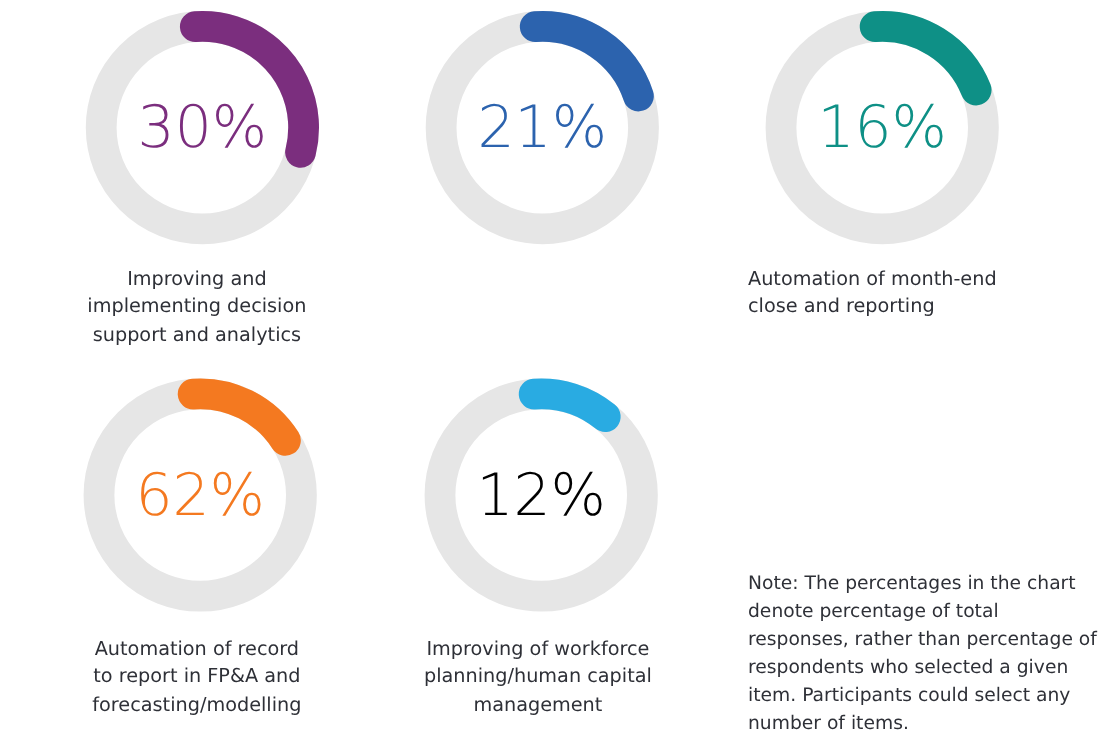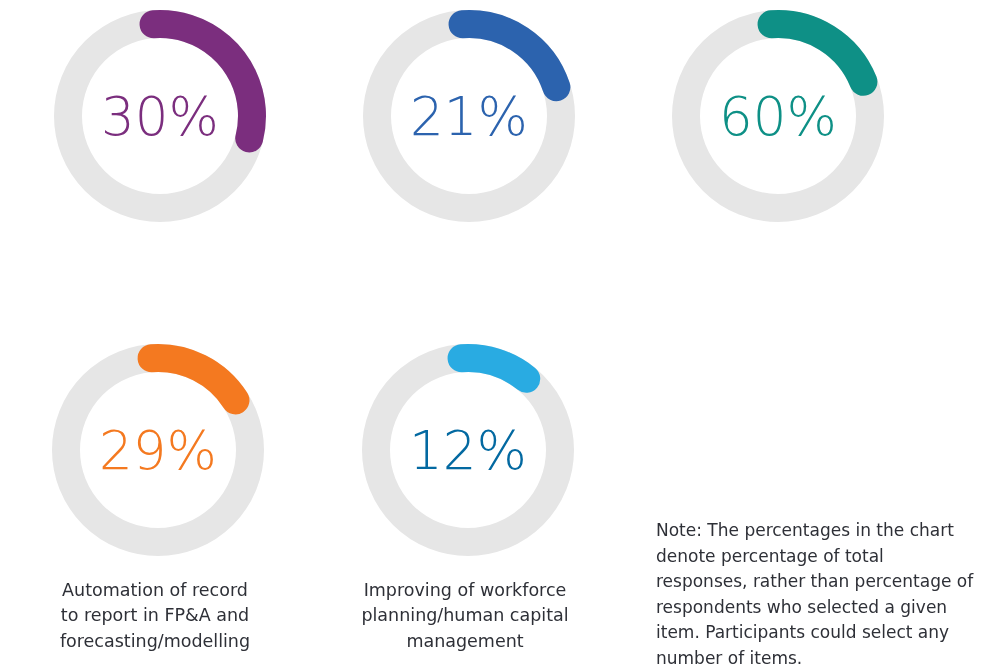--- a/index.html
+++ b/index.html
@@ -12,20 +12,21 @@
     height: 664px;
     font-family: "Liberation Sans", sans-serif;
     color: #2e3037;
     overflow: hidden;
   }
 
   #infographic {
     position: relative;
     width: 893px;
     height: 664px;
+    margin-left: 24px;
   }
 
   .chart-grid {
     position: absolute;
     left: 0;
     top: 0;
     width: 1000px;
     height: 664px;
     display: grid;
     grid-template-columns: 310px 310px 380px;
@@ -118,62 +119,67 @@
   <div class="chart-grid">
 
     <div class="cell cell-0">
       <div class="donut-wrap">
         <svg class="donut-svg" viewBox="0 0 212 212">
           <circle class="donut-track" cx="106" cy="106" r="92" fill="none" stroke-width="28" stroke="#e6e6e6"></circle>
           <circle class="donut-arc" cx="106" cy="106" r="92" fill="none" stroke-width="28" stroke-linecap="round" transform="rotate(-94 106 106)" stroke="#7b2e7e" stroke-dasharray="173.41591447815657 404.63713378236537"></circle>
         </svg>
         <div class="donut-value" style="color: rgb(123, 46, 126);">30%</div>
       </div>
+      <div class="donut-caption">Improving and
+implementing decision
+support and analytics</div>
     </div>
 
     <div class="cell cell-1">
       <div class="donut-wrap">
         <svg class="donut-svg" viewBox="0 0 212 212">
           <circle class="donut-track" cx="106" cy="106" r="92" fill="none" stroke-width="28" stroke="#e6e6e6"></circle>
           <circle class="donut-arc" cx="106" cy="106" r="92" fill="none" stroke-width="28" stroke-linecap="round" transform="rotate(-94 106 106)" stroke="#2c63ae" stroke-dasharray="121.3911401347096 456.6619081258123"></circle>
         </svg>
         <div class="donut-value" style="color: rgb(44, 99, 174); text-align: right;">21%</div>
       </div>
     </div>
 
     <div class="cell cell-2">
       <div class="donut-wrap">
         <svg class="donut-svg" viewBox="0 0 212 212">
           <circle class="donut-track" cx="106" cy="106" r="92" fill="none" stroke-width="28" stroke="#e6e6e6"></circle>
           <circle class="donut-arc" cx="106" cy="106" r="92" fill="none" stroke-width="28" stroke-linecap="round" transform="rotate(-94 106 106)" stroke="#0e9086" stroke-dasharray="115.61060965210439 462.44243860841755"></circle>
         </svg>
-        <div class="donut-value" style="color: rgb(14, 144, 134);">60%</div>
+        <div class="donut-value" style="color: rgb(14, 144, 134);">16%</div>
       </div>
+      <div class="donut-caption">Automation of month-end
+close and reporting</div>
     </div>
 
     <div class="cell cell-3">
       <div class="donut-wrap">
         <svg class="donut-svg" viewBox="0 0 212 212">
           <circle class="donut-track" cx="106" cy="106" r="92" fill="none" stroke-width="28" stroke="#e6e6e6"></circle>
           <circle class="donut-arc" cx="106" cy="106" r="92" fill="none" stroke-width="28" stroke-linecap="round" transform="rotate(-94 106 106)" stroke="#f47920" stroke-dasharray="98.26901820428873 479.7840300562332"></circle>
         </svg>
-        <div class="donut-value" style="color: rgb(244, 121, 32);">29%</div>
+        <div class="donut-value" style="color: rgb(244, 121, 32);">62%</div>
       </div>
       <div class="donut-caption">Automation of record
 to report in FP&amp;A and
 forecasting/modelling</div>
     </div>
 
     <div class="cell cell-4">
       <div class="donut-wrap">
         <svg class="donut-svg" viewBox="0 0 212 212">
           <circle class="donut-track" cx="106" cy="106" r="92" fill="none" stroke-width="28" stroke="#e6e6e6"></circle>
           <circle class="donut-arc" cx="106" cy="106" r="92" fill="none" stroke-width="28" stroke-linecap="round" transform="rotate(-94 106 106)" stroke="#29abe2" stroke-dasharray="69.36636579126262 508.68668246925927"></circle>
         </svg>
-        <div class="donut-value" style="color: #0369a1;">12%</div>
+        <div class="donut-value" style="color: #000000;">12%</div>
       </div>
       <div class="donut-caption">Improving of workforce
 planning/human capital
 management</div>
     </div>
 
     <div class="note-cell">
       <div class="note-text">Note: The percentages in the chart denote percentage of total responses, rather than percentage of respondents who selected a given item. Participants could select any number of items.</div>
     </div>
 

